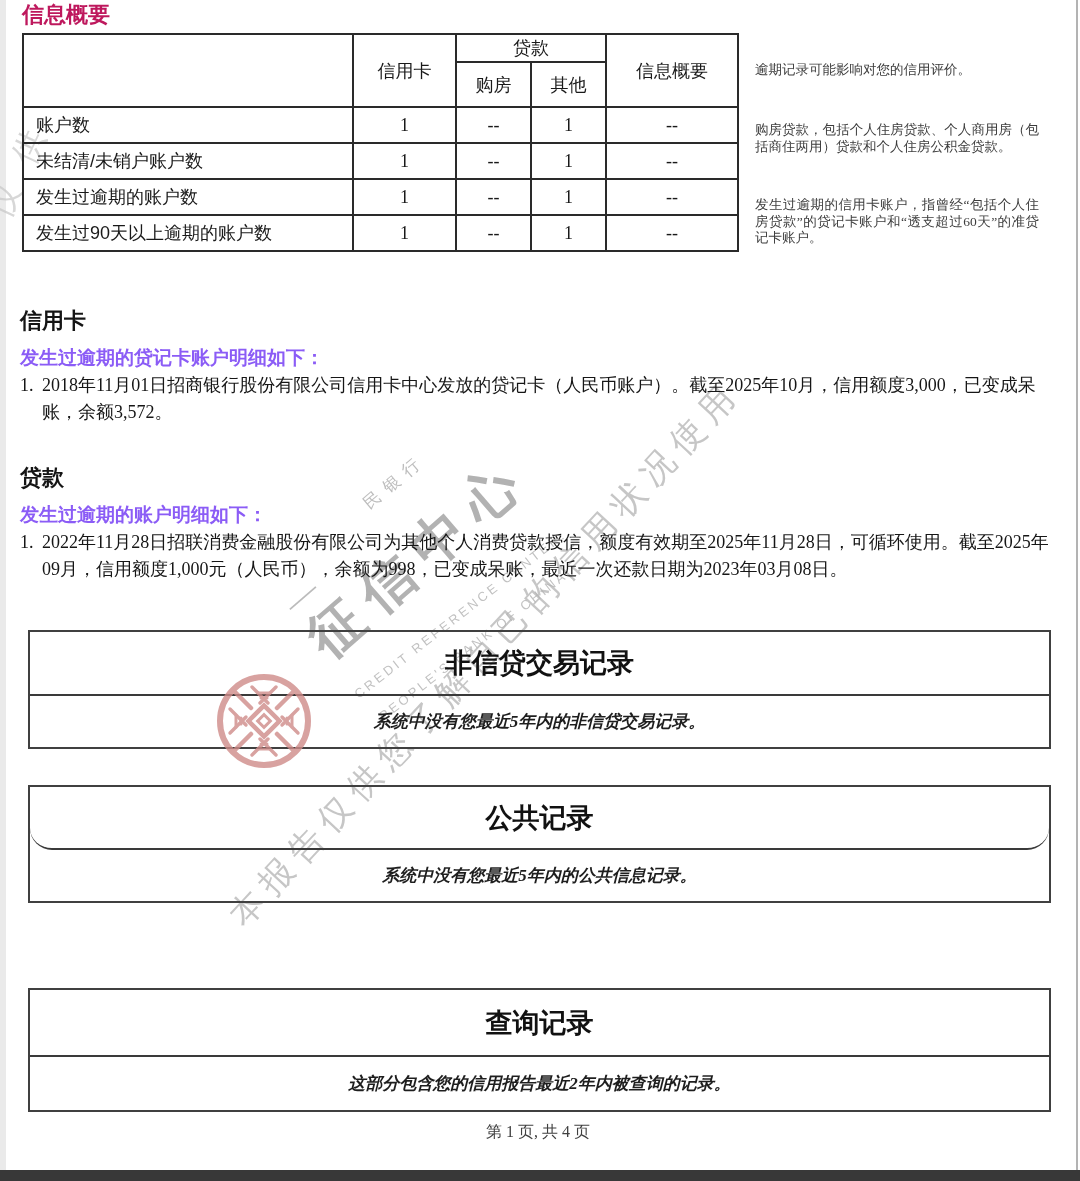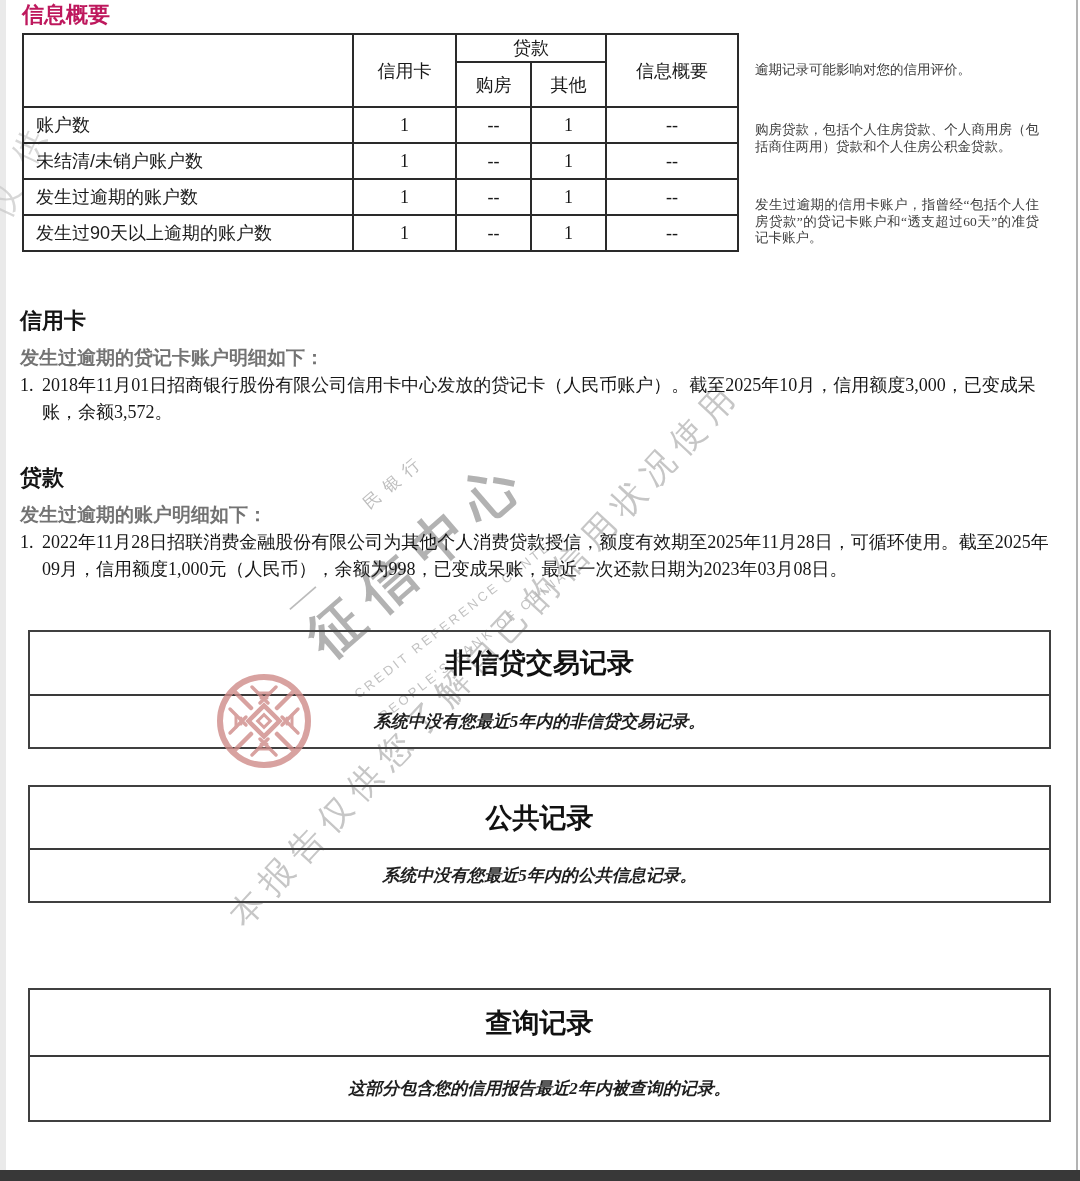--- a/index.html
+++ b/index.html
@@ -41,33 +41,33 @@
   .sum-table .num{font-family:"Liberation Serif","DejaVu Serif",serif;}
   .r-head1{height:28px;} .r-head2{height:45px;} .r-data{height:36px;}
 
   .notes{position:absolute;left:755px;width:284px;font-size:13.5px;line-height:16.5px;color:#3d3d3d;
          text-align:justify;}
   .note-1{top:62px;} .note-2{top:122px;} .note-3{top:197px;}
 
   .h-sec{position:absolute;left:20px;margin:0;font-size:22px;font-weight:bold;
          font-family:"Liberation Sans","DejaVu Sans",sans-serif;color:#151515;}
   .h-sub{position:absolute;left:20px;margin:0;font-size:19px;font-weight:bold;
-         font-family:"Liberation Sans","DejaVu Sans",sans-serif;color:#737373;}
+         font-family:"Liberation Sans","DejaVu Sans",sans-serif;color:#8b5cf6;}
   .item{position:absolute;left:20px;width:1032px;font-size:18px;line-height:27px;color:#161616;}
   .item .no{display:inline-block;width:22px;}
   .item .txt-wrap{display:block;padding-left:22px;margin-top:-27px;}
 
   .rbox{position:absolute;left:28px;width:1019px;border:2px solid #404040;background:transparent;}
   .rbox .rb-head{display:flex;align-items:center;justify-content:center;border-bottom:2px solid #3a3a3a;}
   .rbox .rb-title{font-size:27px;font-weight:bold;font-family:"Liberation Sans","DejaVu Sans",sans-serif;color:#111;}
   .rbox .rb-body{display:flex;align-items:center;justify-content:center;}
   .rbox .rb-text{font-size:17px;font-style:italic;font-weight:bold;color:#1e1e1e;}
   .box-1{top:630px;} .box-1 .rb-head{height:62px;} .box-1 .rb-body{height:51px;}
-  .box-2{top:785px;} .box-2 .rb-head{height:61px;} .box-2 .rb-body{height:51px;}
-  .box-3{top:988px;} .box-3 .rb-head{height:65px;} .box-3 .rb-body{height:63px;}
+  .box-2{top:785px;} .box-2 .rb-head{height:61px;border-radius:22px;} .box-2 .rb-body{height:51px;}
+  .box-3{top:988px;} .box-3 .rb-head{height:65px;} .box-3 .rb-body{height:53px;}
 
   .footer{position:absolute;left:0;top:1122px;width:1076px;text-align:center;font-size:16px;color:#3f3f3f;}
 </style>
 </head>
 <body>
 
 <div class="page">
 
   <div>
     <div class="wm wm-frag">报告仅供</div>
@@ -188,18 +188,19 @@
 
     <div class="rbox box-3">
       <div class="rb-head">
         <span class="rb-title">查询记录</span>
       </div>
       <div class="rb-body">
         <span class="rb-text">这部分包含您的信用报告最近2年内被查询的记录。</span>
       </div>
     </div>
 
+    <div class="footer">第 1 页, 共 4 页</div>
   </div>
 
   <div class="edge-left"></div>
   <div class="edge-right"></div>
   <div class="bottom-bar"></div>
 </div>
 
 </body></html>

